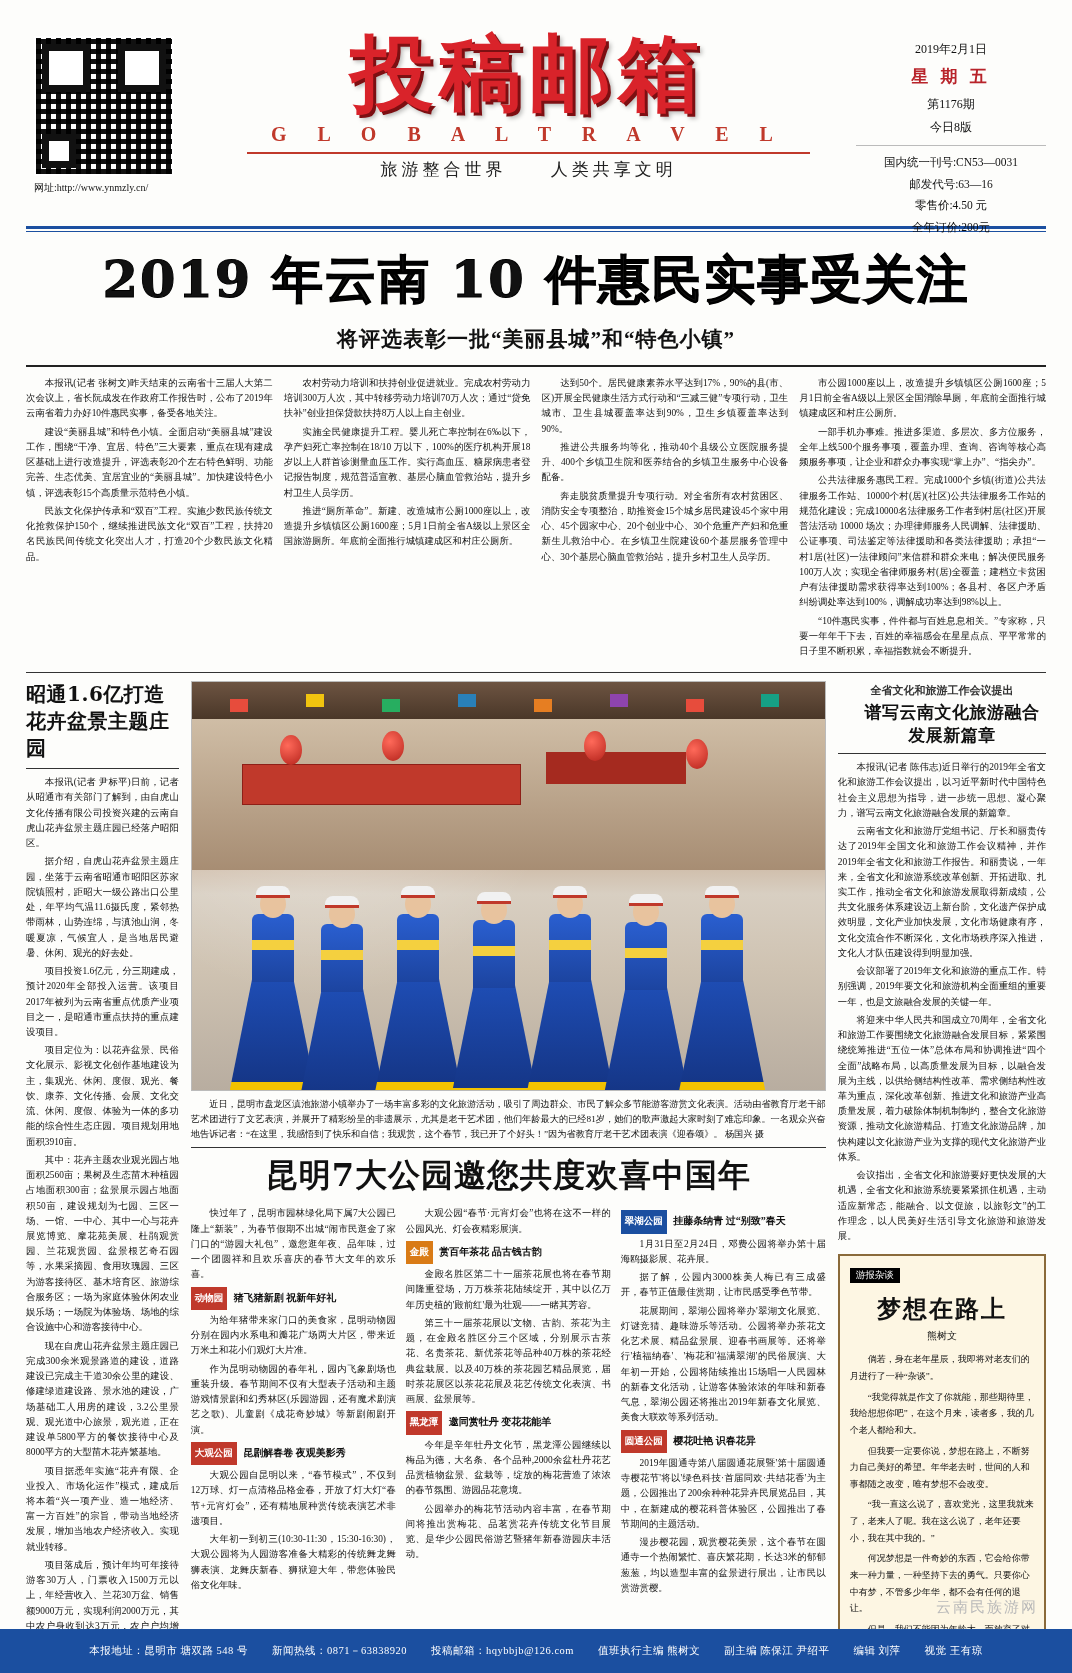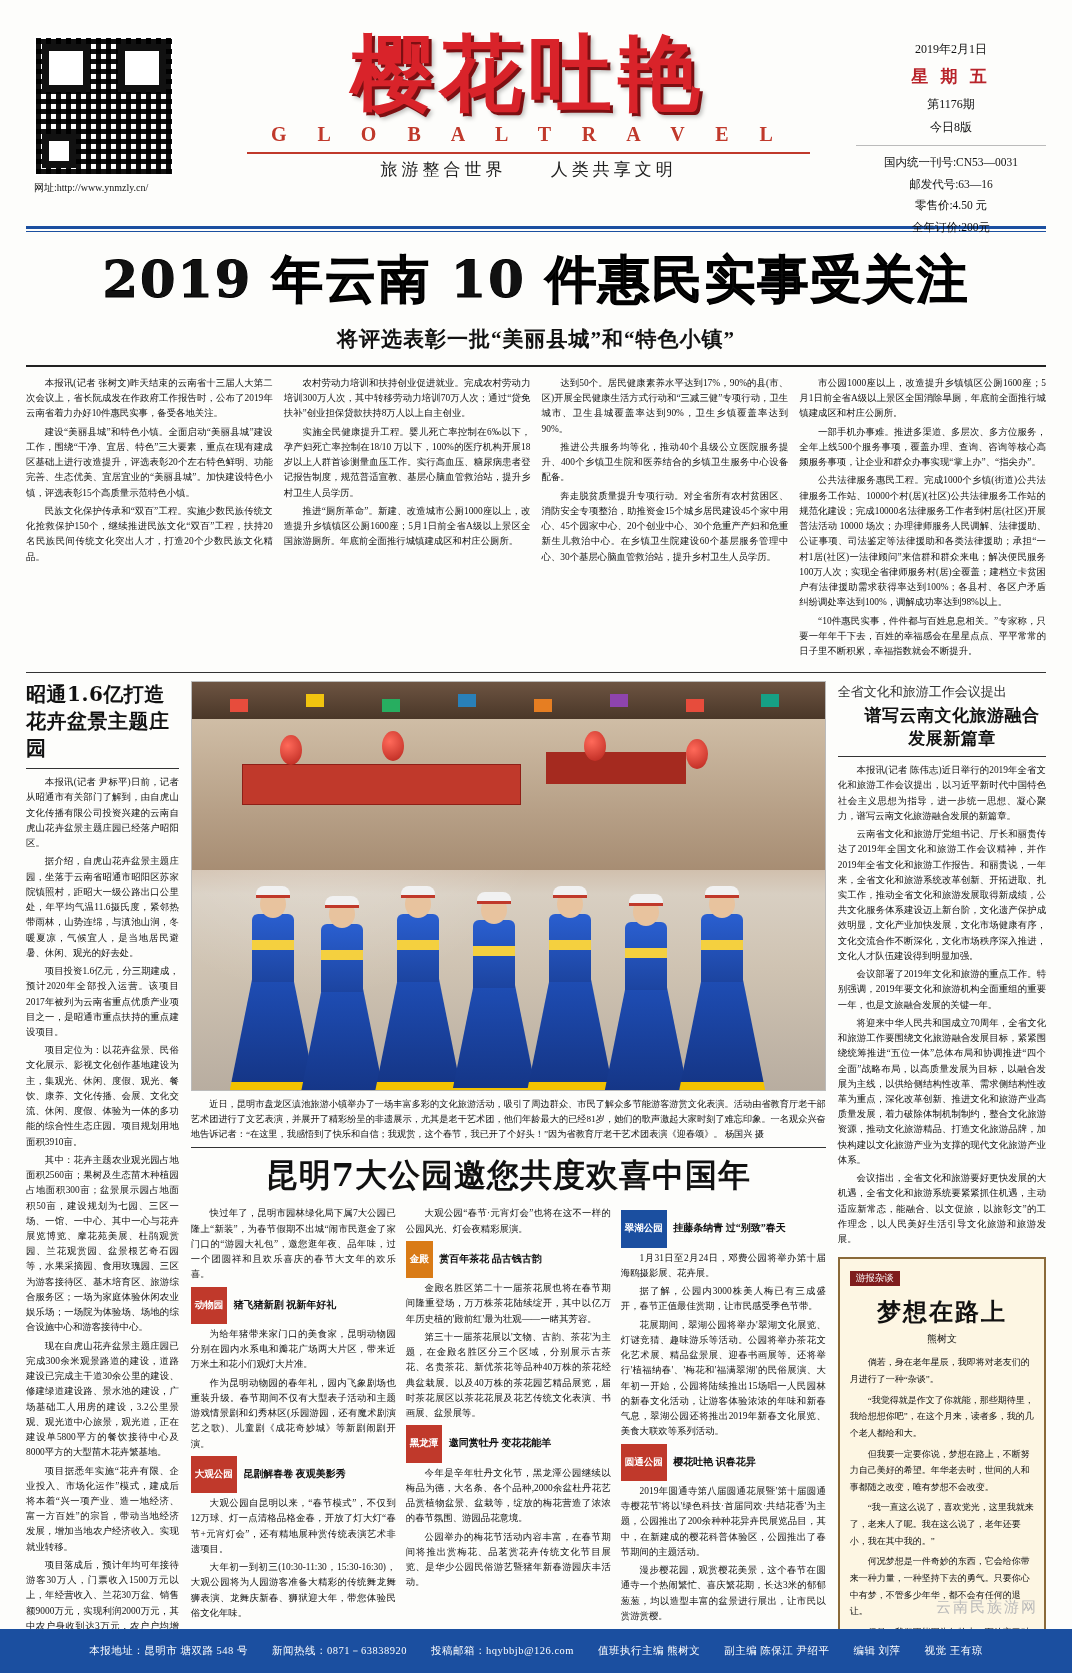--- a/index.html
+++ b/index.html
@@ -120,34 +120,34 @@
   .dancer .hat { position:absolute; bottom:192px; left:26px; width:34px; height:12px;
     background:#f1f1f1; border-radius:8px 8px 0 0; border-bottom:3px solid #c0392b; }
   .cap { font-size:9.2px; line-height:1.6; margin-top:6px; text-align:justify; text-indent:2em; }
 
   
   .sec2-title { font-size:32px; font-weight:bold; text-align:center; letter-spacing:1px;
     font-family:"DejaVu Serif", serif; margin:6px 0 8px 0; }
 
   .tag {
     display:inline-block; background:#c0392b; color:#fff; font-size:9.5px;
-    padding:11px 4px; margin-right:4px; font-weight:bold;
+    padding:4px 4px; margin-right:4px; font-weight:bold;
   }
   .tag.blue { background:#1b4fa0; }
   .tag.orange { background:#d97b16; }
   .subhead-line { font-size:10px; font-weight:bold; margin:4px 0 3px 0; }
 
   
   .notice-box { border:1px solid #333; padding:8px 10px; margin-top:8px; }
   .notice-title { text-align:center; font-size:15px; font-weight:bold; letter-spacing:2px; margin-bottom:5px; }
 
   .essay-box {
     border:2px solid #8a6a3a; background:#fdf6e3; padding:8px 10px; height:100%;
   }
-  .essay-tag { background:#7f1d1d; color:#fff; font-size:9.5px; padding:1px 6px; display:inline-block; }
+  .essay-tag { background:#000000; color:#fff; font-size:9.5px; padding:1px 6px; display:inline-block; }
   .essay-title { text-align:center; font-size:24px; font-weight:bold; letter-spacing:2px; margin:10px 0 4px 0;
     font-family:"DejaVu Serif", serif; }
   .essay-author { text-align:center; font-size:10px; margin-bottom:8px; }
   .essay-box p { font-size:9px; line-height:1.85; margin:0 0 4px 0; text-indent:2em; }
 
   
   .footer {
     position:absolute; left:0; bottom:0; width:1072px; height:44px;
     background:#1b4fa0; color:#fff; display:flex; align-items:center;
     justify-content:center; font-size:10.5px; letter-spacing:.5px;
@@ -165,21 +165,21 @@
 
   <div class="masthead">
     <div class="qr-block">
       <div class="qr">
           <i></i>
         </div>
       <div class="qr-url">网址:http://www.ynmzly.cn/</div>
     </div>
 
     <div class="title-block">
-      <div class="paper-title">樱花吐艳</div>
+      <div class="paper-title">投稿邮箱</div>
       <div class="paper-title-en">G L O B A L   T R A V E L</div>
       <div class="title-rule"></div>
       <div class="slogan">
         <span>旅游整合世界</span>
         <span>人类共享文明</span>
       </div>
     </div>
 
     <div class="info-block">
       <div class="date">2019年2月1日</div>
@@ -373,21 +373,21 @@
             <span class="tag">圆通公园</span>
             <span>樱花吐艳 识春花异</span>
           </div>
           <p>2019年圆通寺第八届圆通花展暨'第十届圆通寺樱花节'将以'绿色科技·首届同欢·共结花香'为主题，公园推出了200余种种花异卉民展览品目，其中，在新建成的樱花科普体验区，公园推出了春节期间的主题活动。</p>
           <p>漫步樱花园，观赏樱花美景，这个春节在圆通寺一个热闹繁忙、喜庆繁花期，长达3米的郁郁葱葱，均以造型丰富的盆景进行展出，让市民以赏游赏樱。</p>
         </div>
       </div>
     </div>
 
     <div class="mid-right">
-      <div class="sec-sub" style="text-align:left;font-weight:normal;font-size:13px">全省文化和旅游工作会议提出</div>
+      <div class="sec-sub" style="text-align:center;font-weight:bold;font-size:11px">全省文化和旅游工作会议提出</div>
       <div class="sec-title small" style="text-align:center;margin-top:3px">谱写云南文化旅游融合发展新篇章</div>
       <div class="rule-dark"></div>
       <div class="col">
         <p>本报讯(记者 陈伟志)近日举行的2019年全省文化和旅游工作会议提出，以习近平新时代中国特色社会主义思想为指导，进一步统一思想、凝心聚力，谱写云南文化旅游融合发展的新篇章。</p>
         <p>云南省文化和旅游厅党组书记、厅长和丽贵传达了2019年全国文化和旅游工作会议精神，并作2019年全省文化和旅游工作报告。和丽贵说，一年来，全省文化和旅游系统改革创新、开拓进取、扎实工作，推动全省文化和旅游发展取得新成绩，公共文化服务体系建设迈上新台阶，文化遗产保护成效明显，文化产业加快发展，文化市场健康有序，文化交流合作不断深化，文化市场秩序深入推进，文化人才队伍建设得到明显加强。</p>
         <p>会议部署了2019年文化和旅游的重点工作。特别强调，2019年要文化和旅游机构全面重组的重要一年，也是文旅融合发展的关键一年。</p>
         <p>将迎来中华人民共和国成立70周年，全省文化和旅游工作要围绕文化旅游融合发展目标，紧紧围绕统筹推进“五位一体”总体布局和协调推进“四个全面”战略布局，以高质量发展为目标，以融合发展为主线，以供给侧结构性改革、需求侧结构性改革为重点，深化改革创新、推进文化和旅游产业高质量发展，着力破除体制机制制约，整合文化旅游资源，推动文化旅游精品、打造文化旅游品牌，加快构建以文化旅游产业为支撑的现代文化旅游产业体系。</p>
         <p>会议指出，全省文化和旅游要好更快发展的大机遇，全省文化和旅游系统要紧紧抓住机遇，主动适应新常态，能融合、以文促旅，以旅彰文”的工作理念，以人民美好生活引导文化旅游和旅游发展。</p>
       </div>
 

